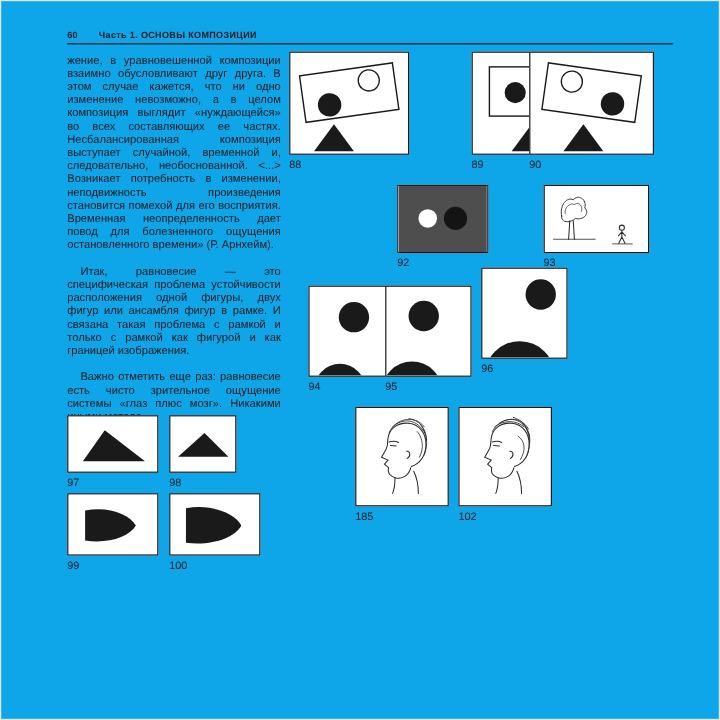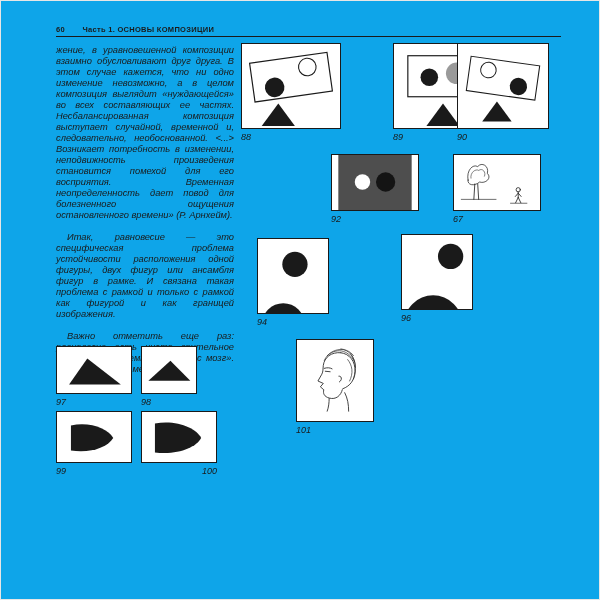--- a/index.html
+++ b/index.html
@@ -6,28 +6,28 @@
   .page{
     position:relative;width:600px;height:600px;background:#0ea5e9;
     border:1px solid #e6e6e6;box-sizing:border-box;overflow:hidden;
     font-family:"Liberation Sans", sans-serif;color:#1a1a1a;
   }
   
   .runhead{position:absolute;left:55px;top:24px;font-size:7.5px;font-weight:bold;letter-spacing:.3px;}
   .runhead .pnum{display:inline-block;width:24px;}
   .headrule{position:absolute;left:55px;top:35px;width:505px;height:1px;background:#1a1a1a;}
   
-  .textcol{position:absolute;left:55px;top:44px;width:178px;font-style:italic;}
+  .textcol{position:absolute;left:55px;top:44px;width:178px;}
   .textcol p{margin:0 0 11px;font-size:9.3px;line-height:11px;text-align:justify;}
   .textcol p.indent{text-indent:11px;}
   
   .figwrap{position:absolute;}
   .figbox{border:1px solid #1a1a1a;background:#fff;overflow:hidden;box-sizing:border-box;}
   .figbox svg{display:block;width:100%;height:100%;}
-  .figcap{font-size:9px;margin-top:3px;color:#1a1a1a;font-style:italic;}
+  .figcap{font-size:9px;margin-top:3px;color:#1a1a1a;}
   .sk{stroke:#2a2a2a;fill:none;stroke-width:0.9;stroke-linecap:round;}
 </style>
 </head>
 <body>
 
 <div class="page">
 
   <div class="runhead">
     <span class="pnum">60</span>
     <span>Часть 1. ОСНОВЫ КОМПОЗИЦИИ</span>
@@ -59,36 +59,36 @@
       <svg viewBox="0 0 100 86">
         <rect x="14" y="12" width="72" height="42" fill="#fff" stroke="#1a1a1a" stroke-width="1.2"></rect>
         <circle cx="36" cy="34" r="9" fill="#1a1a1a"></circle>
         <circle cx="64" cy="30" r="11" fill="#9a9a9a"></circle>
         <polygon points="33,84 67,84 50,61" fill="#1a1a1a"></polygon>
       </svg>
     </div>
     <div class="figcap">89</div>
   </div>
 
-  <div class="figwrap" style="left:456px;top:42px;width:92px;">
+  <div class="figwrap" style="left:440px;top:42px;width:104px;">
     <div class="figbox" style="height:86px;">
       <svg viewBox="0 0 104 86">
         <g transform="rotate(8 52 34)">
           <rect x="12" y="14" width="80" height="40" fill="#fff" stroke="#1a1a1a" stroke-width="1.2"></rect>
           <circle cx="34" cy="27" r="9" fill="#fff" stroke="#1a1a1a" stroke-width="1.1"></circle>
           <circle cx="71" cy="41" r="10" fill="#1a1a1a"></circle>
         </g>
         <polygon points="28,84 62,84 45,61" fill="#1a1a1a"></polygon>
       </svg>
     </div>
     <div class="figcap">90</div>
   </div>
 
 
-  <div class="figwrap" style="left:330px;top:153px;width:88px;">
+  <div class="figwrap" style="left:330px;top:153px;width:76px;">
     <div class="figbox" style="height:57px;">
       <svg viewBox="0 0 76 57">
         <rect width="76" height="57" fill="#4e4e4e"></rect>
         <circle cx="25" cy="28" r="8" fill="#ffffff"></circle>
         <circle cx="49" cy="28" r="10" fill="#141414"></circle>
       </svg>
     </div>
     <div class="figcap">92</div>
   </div>
 
@@ -101,35 +101,44 @@
           <path d="M14,26 C12,16 19,9 24,12 C28,7 36,11 34,19 C39,24 32,30 26,28 C20,33 13,31 14,26 Z" class="sk" style="stroke-width:.8"></path>
           <path d="M17,24 C16,18 22,14 25,16 C29,13 33,18 31,22" class="sk" style="stroke-width:.6"></path>
         </g>
         <g>
           <circle cx="66" cy="36" r="2.2" class="sk"></circle>
           <path d="M66,38.2 L66,44 M66,44 L63.3,49.5 M66,44 L68.7,49.5 M66,39.5 L63,43 M66,39.5 L69,43" class="sk"></path>
           <line x1="58" y1="50" x2="75" y2="50" class="sk" style="stroke-width:.7"></line>
         </g>
       </svg>
     </div>
-    <div class="figcap">67</div>
+    <div class="figcap">93</div>
   </div>
 
   <div class="figwrap" style="left:240px;top:237px;width:72px;padding-left:16px;">
     <div class="figbox" style="height:76px;">
       <svg viewBox="0 0 72 76">
         <circle cx="38" cy="26" r="13" fill="#1a1a1a"></circle>
         <circle cx="26" cy="88" r="22" fill="#1a1a1a"></circle>
       </svg>
     </div>
     <div class="figcap">94</div>
   </div>
 
-
-  <div class="figwrap" style="left:400px;top:233px;width:72px;">
+  <div class="figwrap" style="left:320px;top:237px;width:72px;">
+    <div class="figbox" style="height:76px;">
+      <svg viewBox="0 0 72 76">
+        <circle cx="32" cy="25" r="13" fill="#1a1a1a"></circle>
+        <circle cx="22" cy="90" r="26" fill="#1a1a1a"></circle>
+      </svg>
+    </div>
+    <div class="figcap">95</div>
+  </div>
+
+  <div class="figwrap" style="left:400px;top:222px;width:72px;">
     <div class="figbox" style="height:76px;">
       <svg viewBox="0 0 72 76">
         <circle cx="50" cy="22" r="13" fill="#1a1a1a"></circle>
         <circle cx="32" cy="92" r="30" fill="#1a1a1a"></circle>
       </svg>
     </div>
     <div class="figcap">96</div>
   </div>
 
   <div class="figwrap" style="left:55px;top:345px;width:76px;">
@@ -152,21 +161,21 @@
 
   <div class="figwrap" style="left:55px;top:410px;width:76px;">
     <div class="figbox" style="height:52px;">
       <svg viewBox="0 0 76 52">
         <path d="M14,14 C34,10 52,17 58,27 C52,37 34,43 14,40 Z" fill="#1a1a1a"></path>
       </svg>
     </div>
     <div class="figcap">99</div>
   </div>
 
-  <div class="figwrap" style="left:140px;top:410px;width:76px;text-align:right;">
+  <div class="figwrap" style="left:140px;top:410px;width:76px;">
     <div class="figbox" style="height:52px;">
       <svg viewBox="0 0 76 52">
         <path d="M13,12 C36,8 56,17 61,27 C56,37 36,45 13,42 Z" fill="#1a1a1a"></path>
       </svg>
     </div>
     <div class="figcap">100</div>
   </div>
 
   <div class="figwrap" style="left:295px;top:338px;width:78px;">
     <div class="figbox" style="height:83px;">
@@ -180,17 +189,39 @@
           <path d="M31,16 C40,8 52,9 59,22" class="sk" style="stroke-width:.7"></path>
           <path d="M45,9 C53,10 60,17 60,28" class="sk" style="stroke-width:.7"></path>
           <path d="M55,14 C60,21 62,30 58,40" class="sk" style="stroke-width:.7"></path>
           <path d="M52,20 C57,26 58,34 54,42" class="sk" style="stroke-width:.7"></path>
         </g>
         <path d="M29,32 L34,32.5" class="sk"></path>
         <path d="M28,29 C31,28 34,28.3 36,29.5" class="sk"></path>
         <path d="M43,37 C46,36.5 46.8,41 43.5,43" class="sk"></path>
       </svg>
     </div>
-    <div class="figcap">101</div>
-  </div>
-
+    <div class="figcap">185</div>
+  </div>
+
+  <div class="figwrap" style="left:381px;top:338px;width:78px;">
+    <div class="figbox" style="height:83px;">
+      <svg viewBox="0 0 78 83">
+        <path d="M45,13 C35,12 28,18 27,26 C26.5,30 27,32 25.5,35 L21.5,42 L27,44.5 L24,48 L27.5,51 C26.5,55 28,58 33,59.5 C40,61.5 45,57 46.5,51" class="sk"></path>
+        <path d="M45,13 C54,14 60,22 59.5,32 C59,41 55,47 47,50" class="sk"></path>
+        <path d="M33,60 C33,64 32.5,69 31,73" class="sk"></path>
+        <path d="M49,54 C52,60 53,66 53,73" class="sk"></path>
+        <g>
+          <path d="M28,20 C34,8 52,5 59,18" class="sk" style="stroke-width:.7"></path>
+          <path d="M34,13 C44,6 56,10 60,24" class="sk" style="stroke-width:.7"></path>
+          <path d="M46,8 C54,10 61,18 60,30" class="sk" style="stroke-width:.7"></path>
+          <path d="M54,13 C60,20 62,31 57,42" class="sk" style="stroke-width:.7"></path>
+          <path d="M50,24 C56,28 57,36 52,44" class="sk" style="stroke-width:.7"></path>
+          <path d="M30,16 C38,10 48,10 55,16" class="sk" style="stroke-width:.7"></path>
+        </g>
+        <path d="M29,32 L34,32.5" class="sk"></path>
+        <path d="M28,29 C31,28 34,28.3 36,29.5" class="sk"></path>
+        <path d="M43,37 C46,36.5 46.8,41 43.5,43" class="sk"></path>
+      </svg>
+    </div>
+    <div class="figcap">102</div>
+  </div>
 
 </div>
 
 </body></html>

